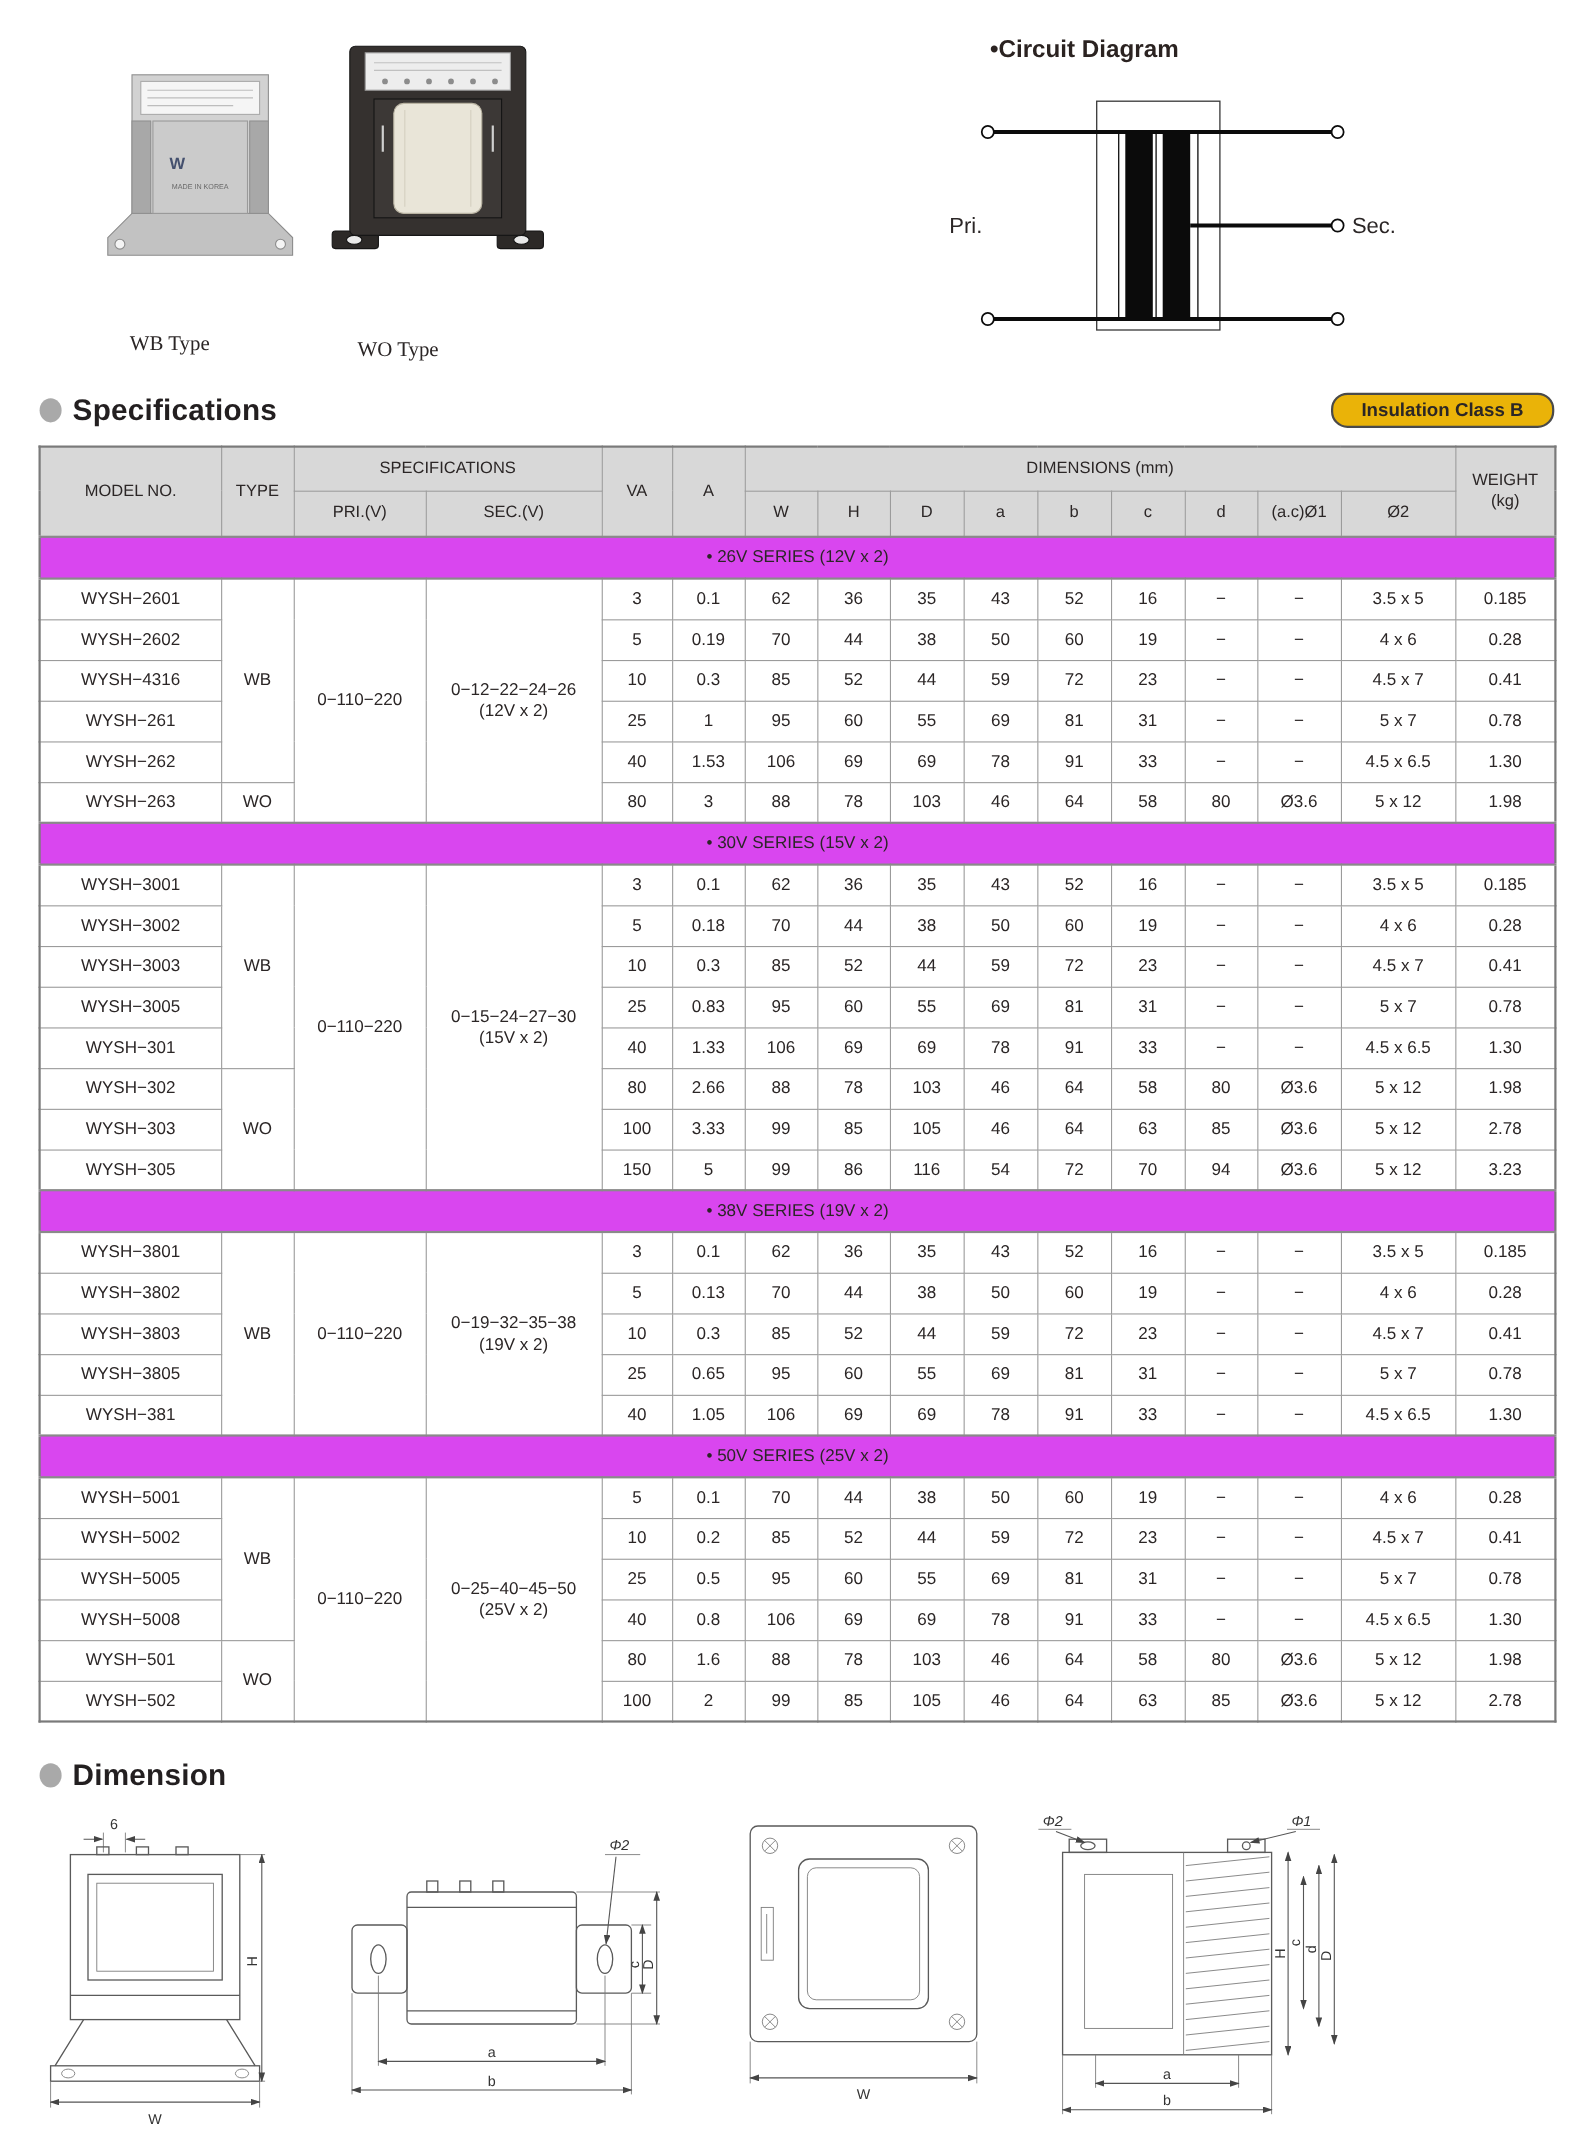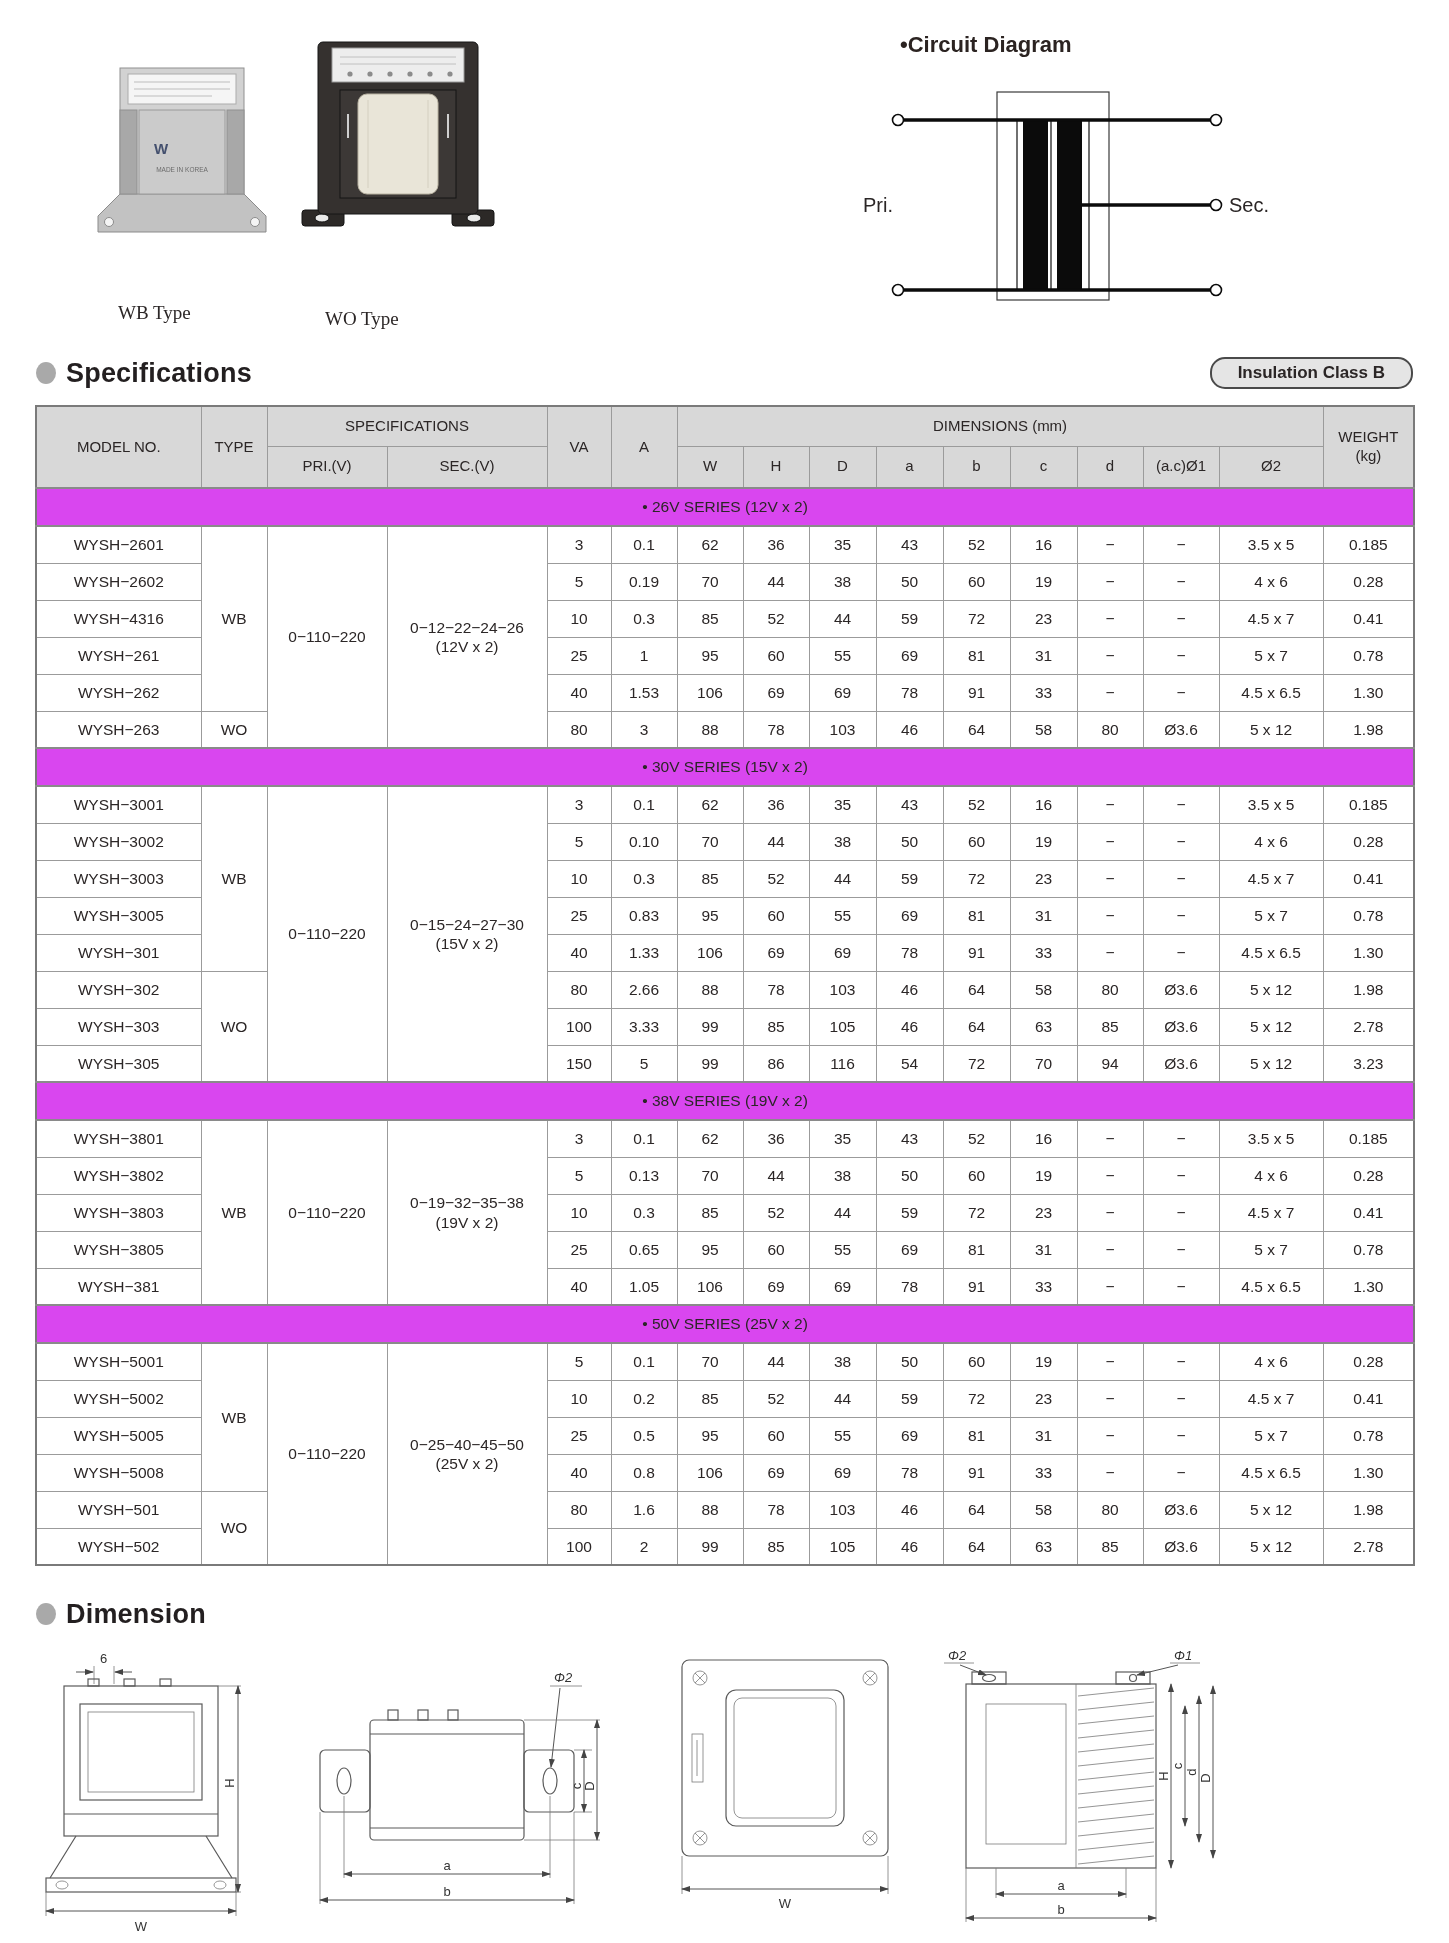--- a/index.html
+++ b/index.html
@@ -7,21 +7,21 @@
         font-family:"Liberation Sans",sans-serif;color:#2b2626;}
   
   .top{position:relative;height:345px;}
   .photo-label{position:absolute;font-size:19px;color:#2b2626;font-family:Liberation Serif, serif;}
   .circuit-title{position:absolute;left:900px;top:32px;font-size:22px;font-weight:bold;color:#2b2321;text-align:center;}
   
   .sect-head{display:flex;justify-content:space-between;align-items:center;margin:6px 36px 10px 36px;height:44px;}
   .sect-title{display:flex;align-items:center;gap:10px;}
   .bullet{width:20px;height:22px;border-radius:50%;background:#a9a9a9;display:inline-block;}
   .sect-title h2{margin:0;font-size:27px;font-weight:bold;color:#231f20;letter-spacing:.2px;}
-  .badge{border:2px solid #4a4a4a;background:#e5e5e5;border-radius:15px;padding:4px 26px;
+  .badge{border:2px solid #4a4a4a;background:#eab308;border-radius:15px;padding:4px 26px;
          font-size:17px;font-weight:bold;color:#2b2626;}
   
   table.spec{border-collapse:collapse;margin:0 0 0 35px;width:1378px;table-layout:fixed;
              font-size:15.5px;color:#2b2626;}
   table.spec th,table.spec td{border:1px solid #9b9b9b;text-align:center;vertical-align:middle;
              padding:1px 2px;line-height:1.25;}
   table.spec thead th{background:#d8d8d8;font-weight:normal;font-size:15px;}
   tr.h1{height:40px;} tr.h2{height:42px;padding-left:22px;}
   tr.series-row td{background:#d946ef;height:34px;border-top:2px solid #8a8a8a;border-bottom:2px solid #8a8a8a;}
   tr.data-row{height:37px;background:#fff;}
@@ -281,21 +281,21 @@
           <td>52</td>
           <td>16</td>
           <td>−</td>
           <td>−</td>
           <td>3.5 x 5</td>
           <td>0.185</td>
         </tr>
         <tr class="data-row">
           <td>WYSH−3002</td>
           <td>5</td>
-          <td>0.10</td>
+          <td>0.18</td>
           <td>70</td>
           <td>44</td>
           <td>38</td>
           <td>50</td>
           <td>60</td>
           <td>19</td>
           <td>−</td>
           <td>−</td>
           <td>4 x 6</td>
           <td>0.28</td>

